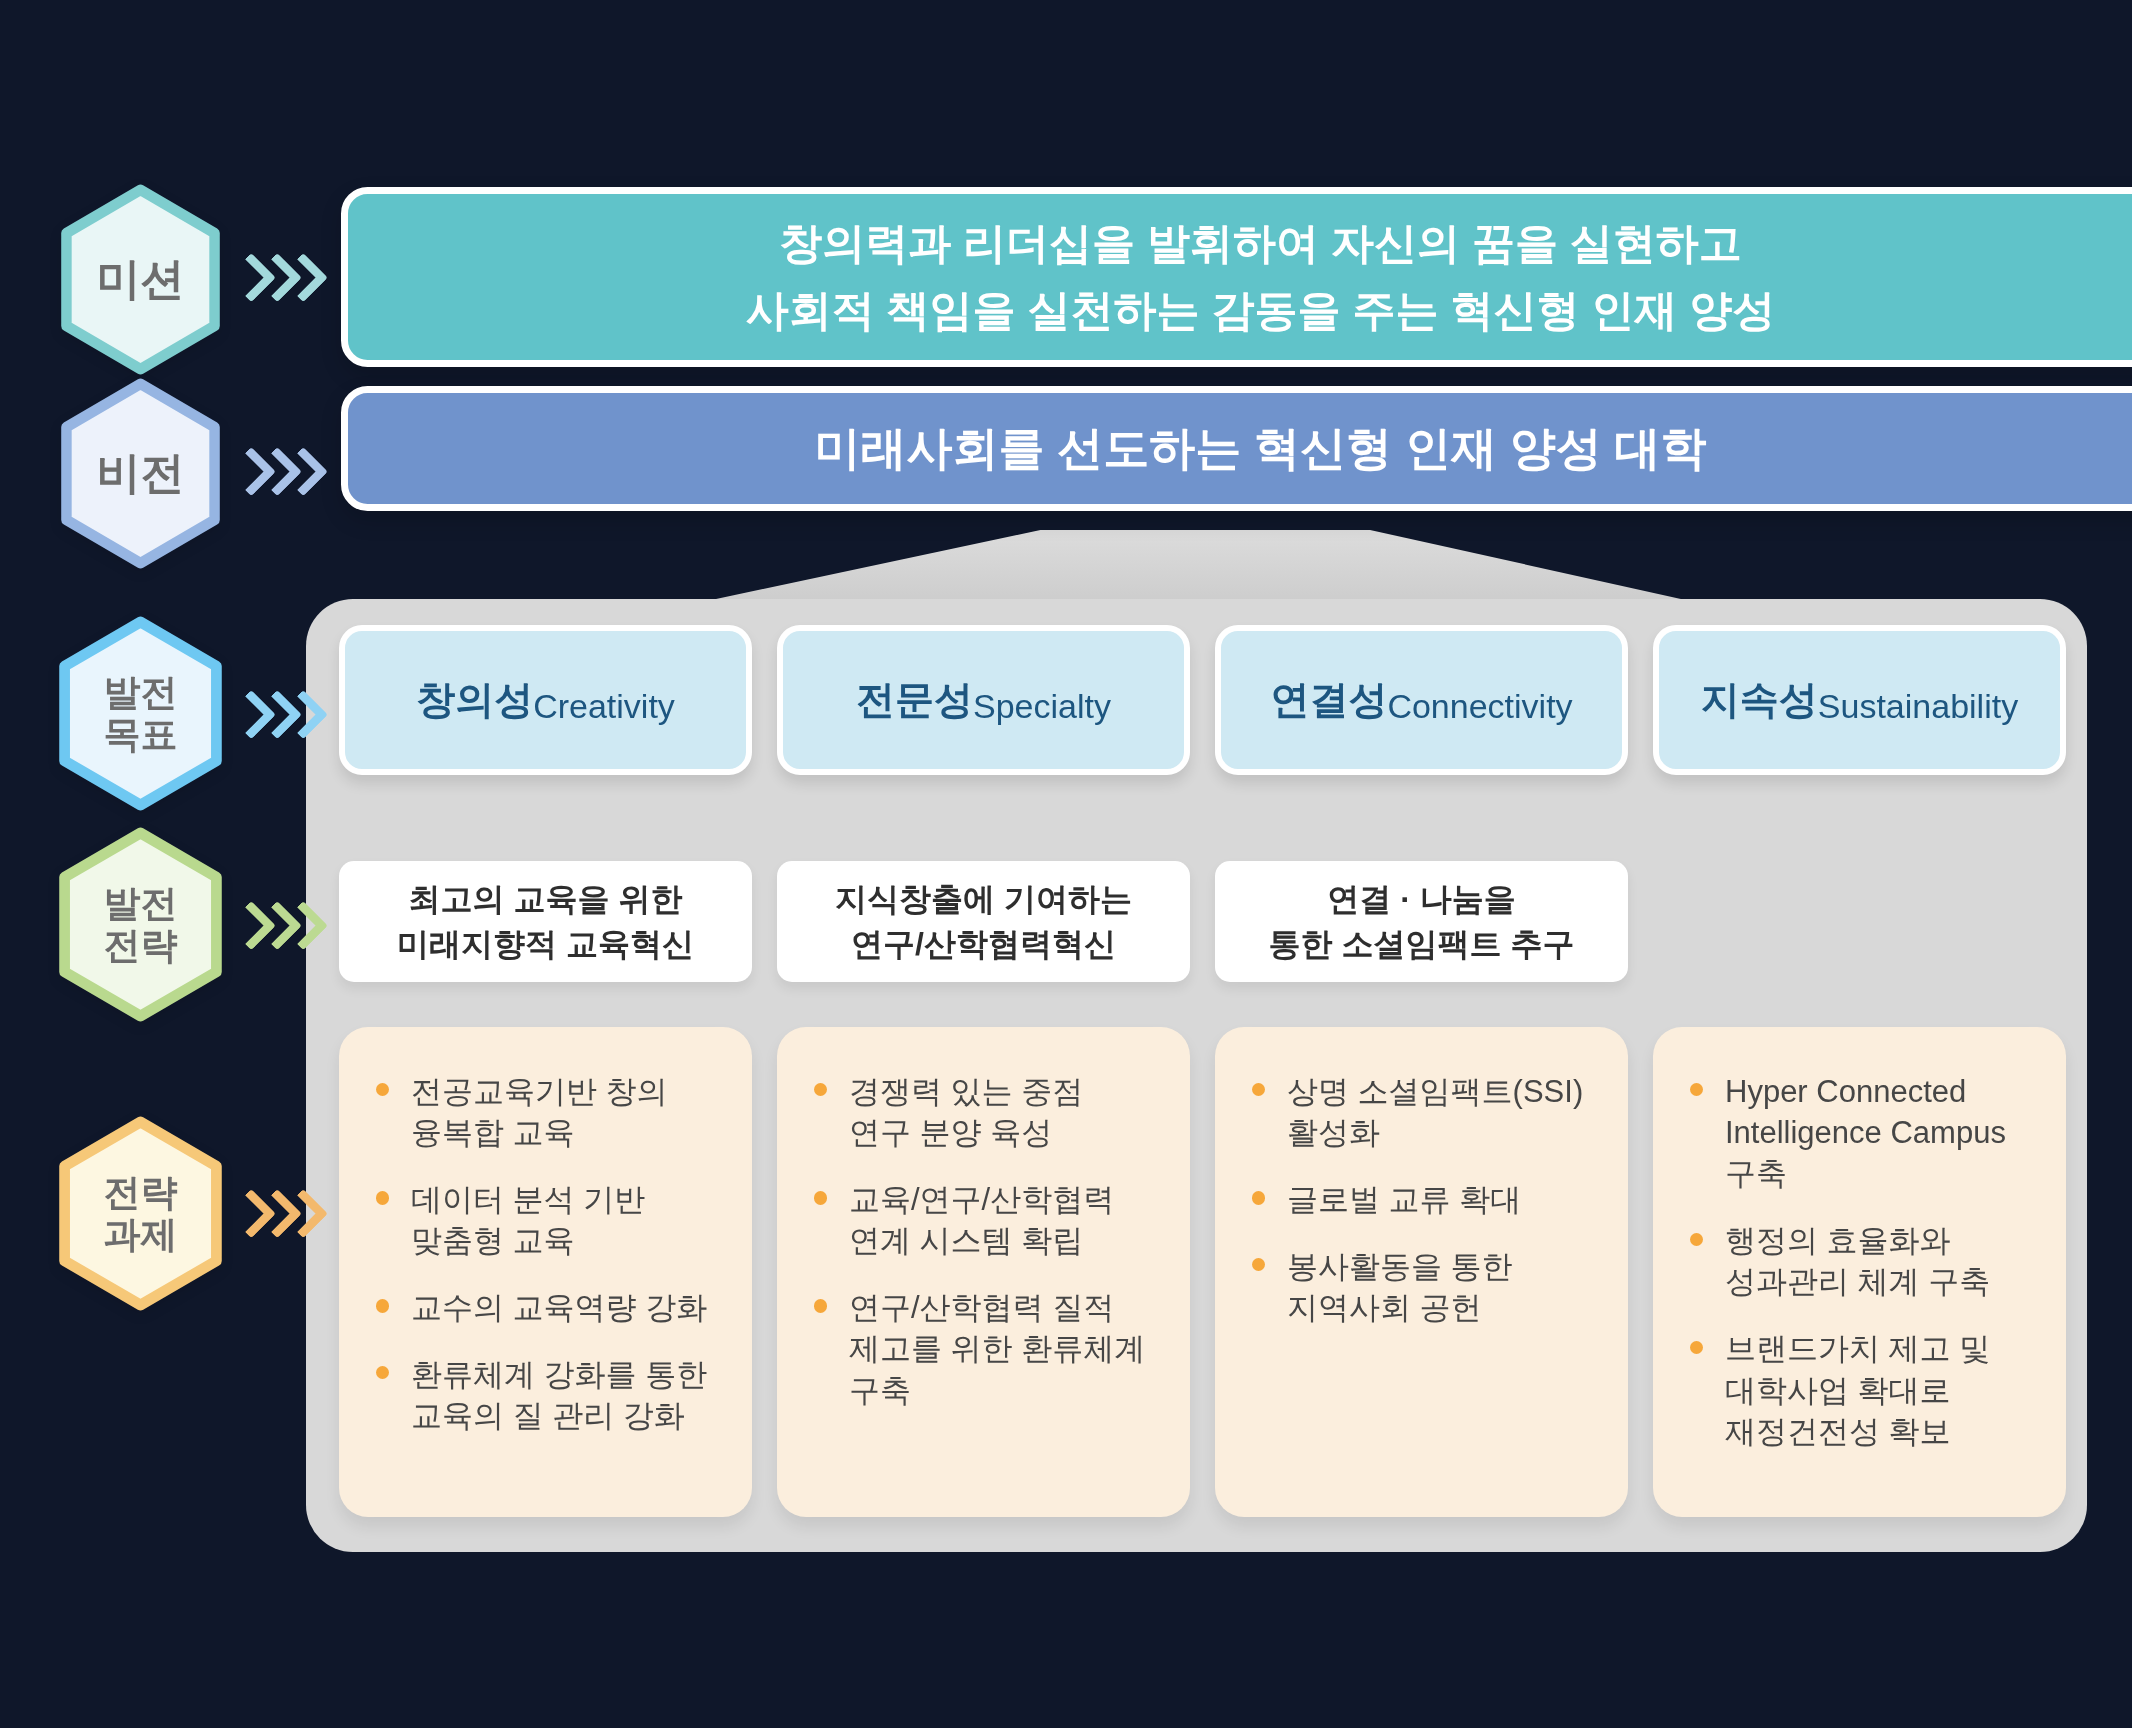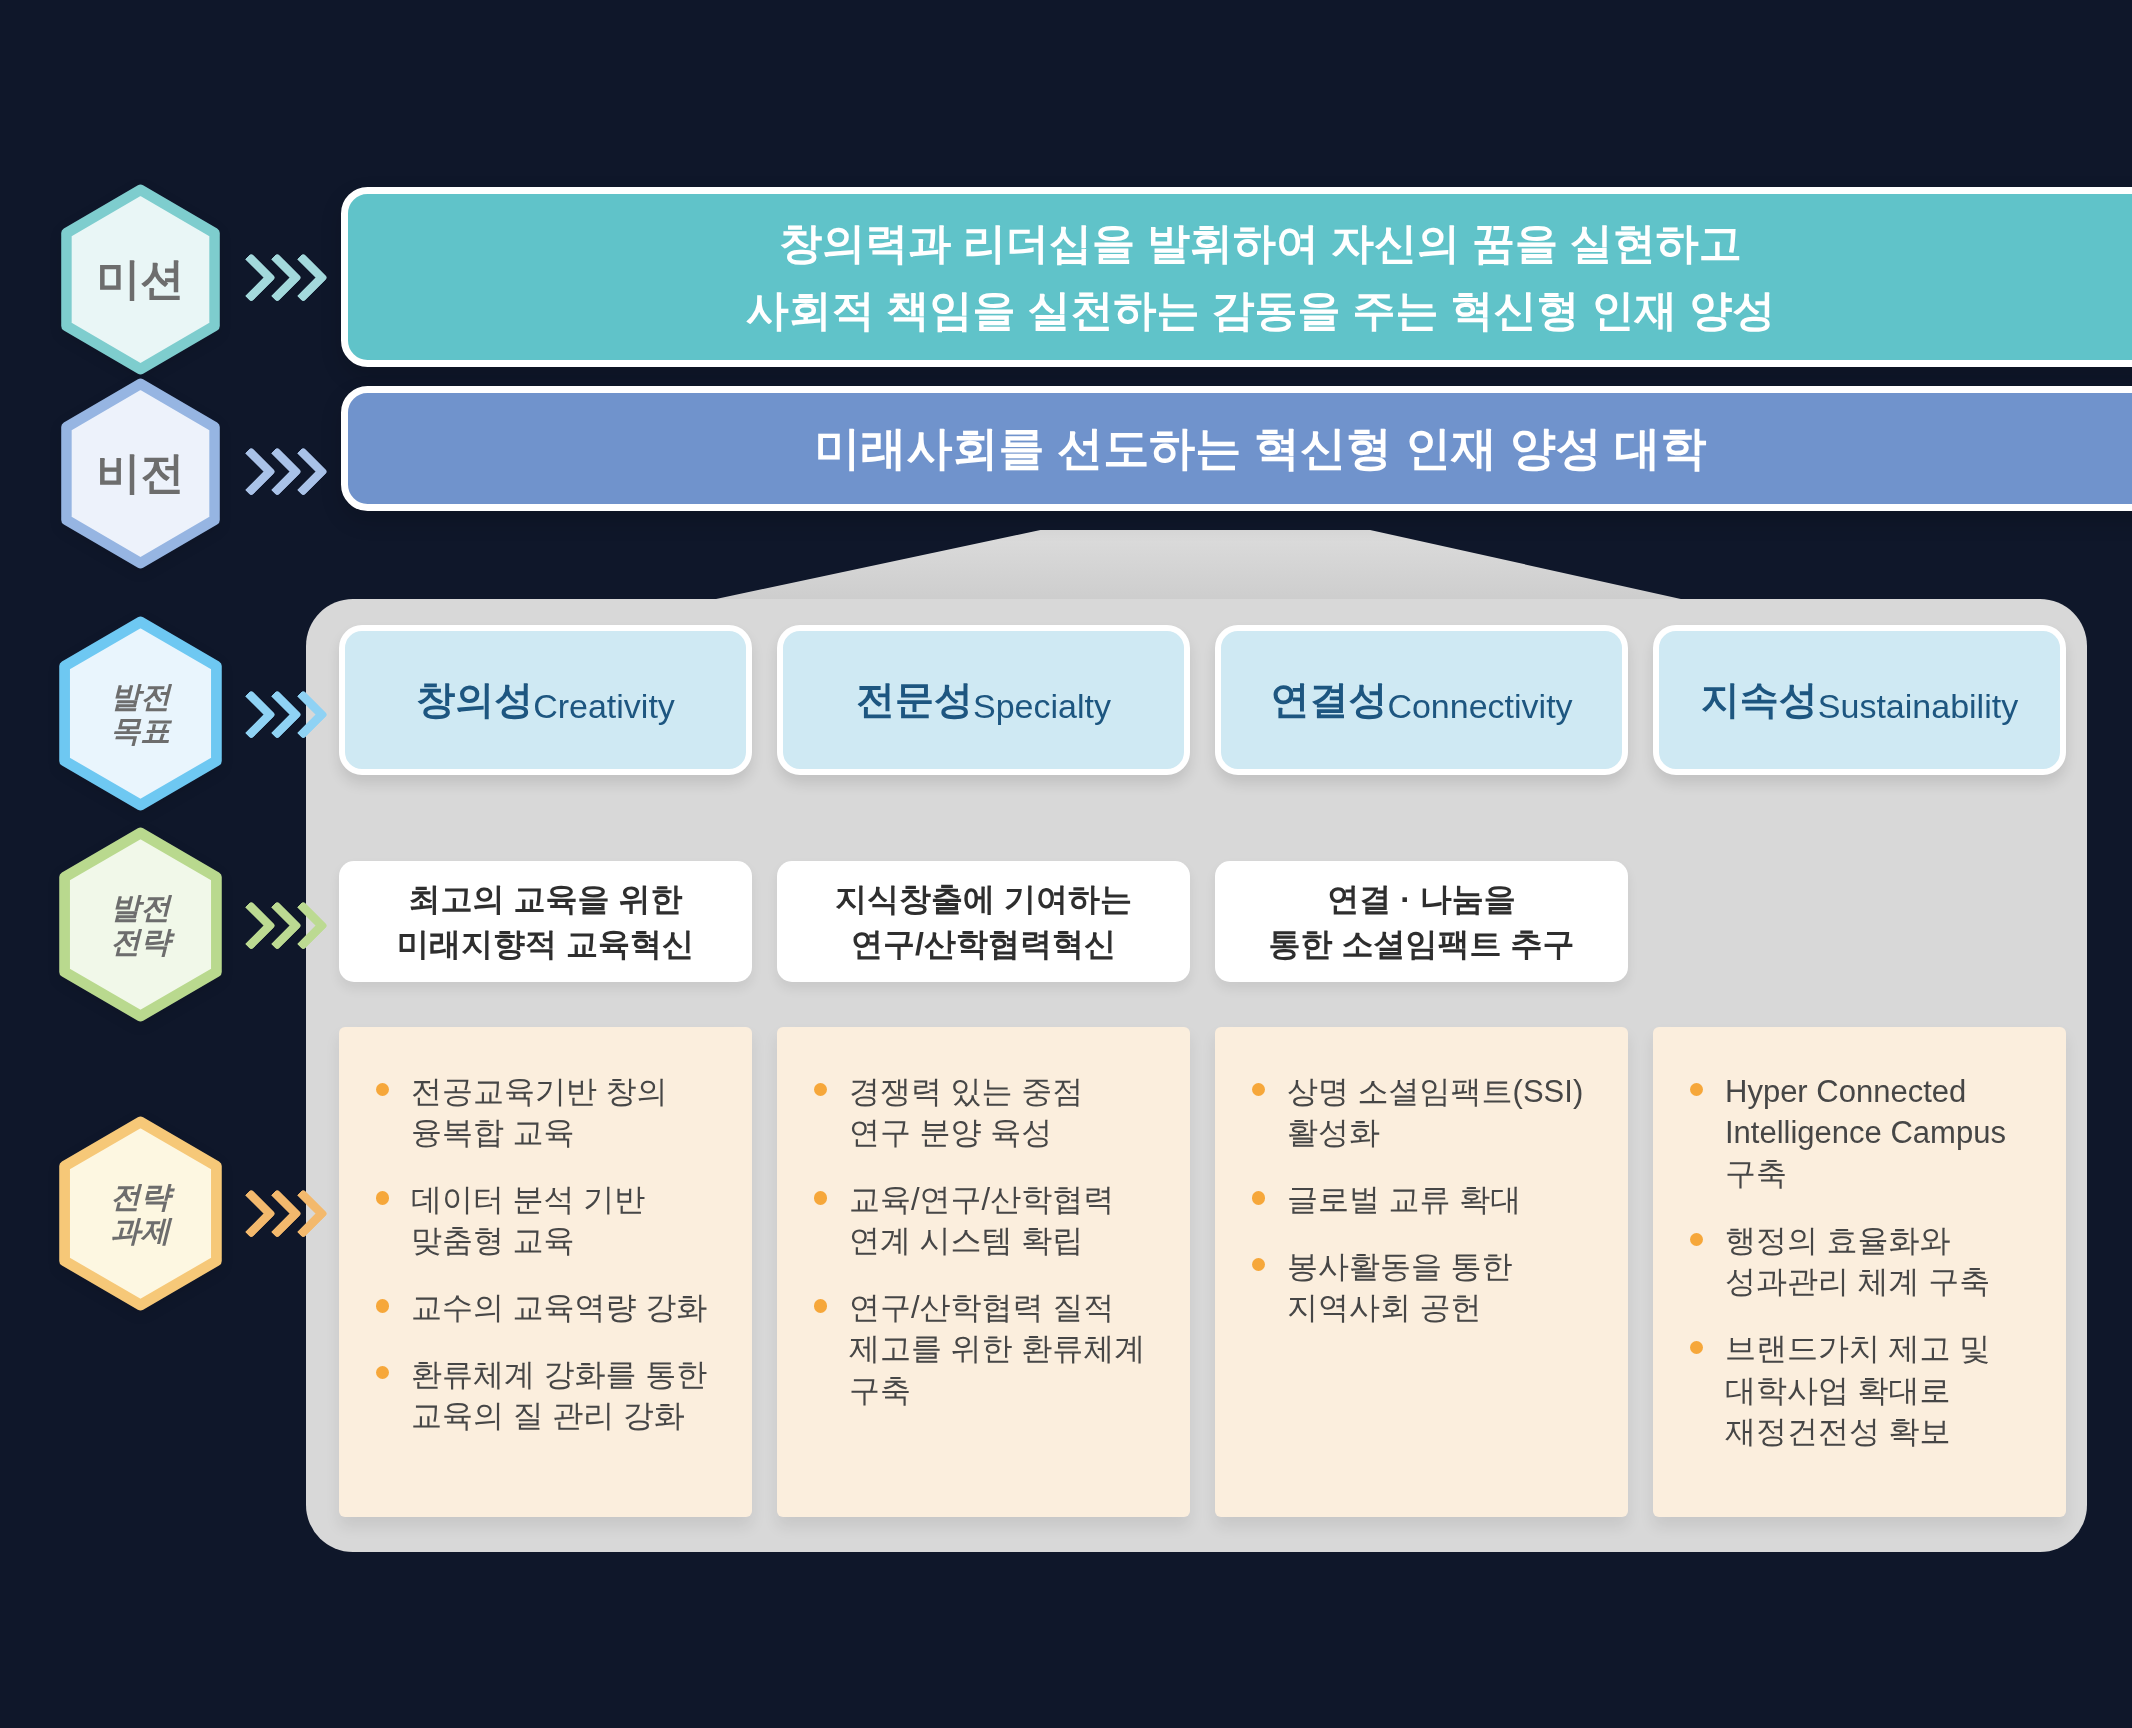--- a/index.html
+++ b/index.html
@@ -11,21 +11,21 @@
 
   
   .hex { position:absolute; width:161px; height:189px; }
   .hex svg { position:absolute; inset:0; width:100%; height:100%; overflow:visible;
              filter:drop-shadow(0 4.7px 5.7px rgba(0,0,0,.10)); }
   .hex polygon { stroke-width:6.5; stroke-linejoin:round; }
   .hex-label { position:absolute; inset:0; display:flex; align-items:center; justify-content:center;
                text-align:center; font-weight:bold; color:var(--hex-label,#6d6d6d);
                white-space:pre-line; }
   .hex-1line .hex-label { font-size:44px; }
-  .hex-2line .hex-label { font-size:30px; line-height:1.12;font-style:italic; }
+  .hex-2line .hex-label { font-size:37px; line-height:1.12; }
 
   #hex-mission    { left:60px; top:185px; }
   #hex-vision     { left:60px; top:379px; }
   #hex-goals      { left:58px; top:617px; width:165px; height:193px; }
   #hex-strategies { left:58px; top:828px; width:165px; height:193px; }
   #hex-tasks      { left:58px; top:1117px; width:165px; height:193px; }
 
   #hex-mission    polygon { fill:var(--mission-hex-fill);    stroke:var(--mission-hex-border); }
   #hex-vision     polygon { fill:var(--vision-hex-fill);     stroke:var(--vision-hex-border); }
   #hex-goals      polygon { fill:var(--goals-hex-fill);      stroke:var(--goals-hex-border); }
@@ -71,21 +71,21 @@
   .goal-kr { font-size:39px; font-weight:bold; color:var(--goal-box-text); }
   .goal-en { font-size:34px; color:var(--goal-box-text); margin-top:13px; }
 
   .strat-box { position:absolute; top:861px; width:413px; height:121px; box-sizing:border-box;
                background:#ffffff; border-radius:15px; box-shadow:0 6.6px 11.4px rgba(0,0,0,.07);
                display:flex; align-items:center; justify-content:center; text-align:center;
                font-size:32px; font-weight:bold; color:#2e2e2e; line-height:1.4;
                white-space:pre-line; }
 
   .task-box { position:absolute; top:1027px; width:413px; height:490px; box-sizing:border-box;
-              background:var(--task-box-bg); border-radius:6px;
+              background:var(--task-box-bg); border-radius:29px;
               box-shadow:0 9.5px 15px rgba(0,0,0,.08);
               margin:0; padding:44px 23px 19px 36px; list-style:none; }
   .task-box li { position:relative; padding-left:36px; margin-bottom:25.6px;
                  font-size:31px; line-height:1.33; color:#464646; white-space:pre-line; }
   .task-box li::before { content:""; position:absolute; left:0.9px; top:12.3px;
                          width:13.2px; height:13.2px; border-radius:50%;
                          background:var(--bullet); }
 </style>
 </head>
 <body>

